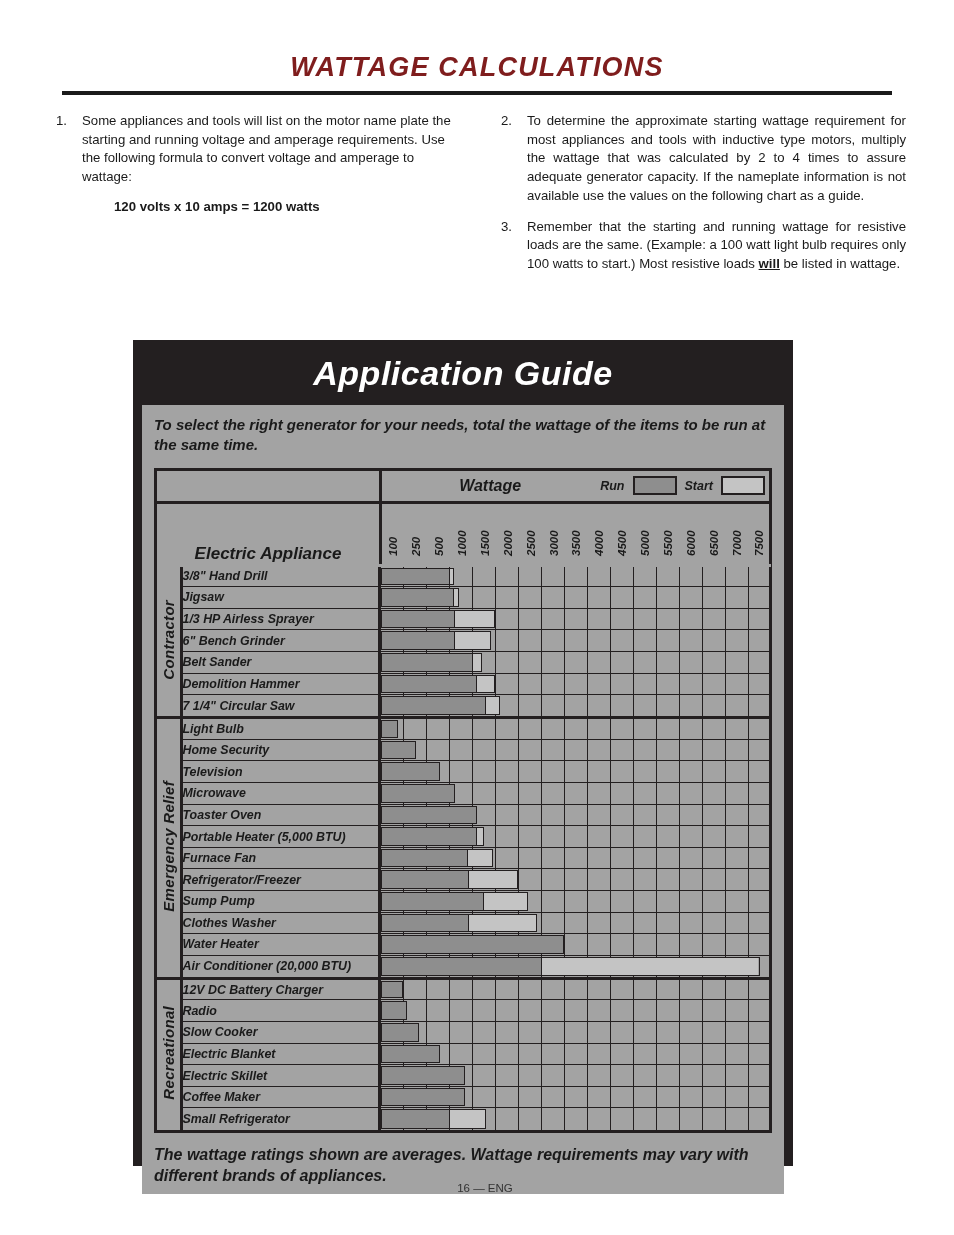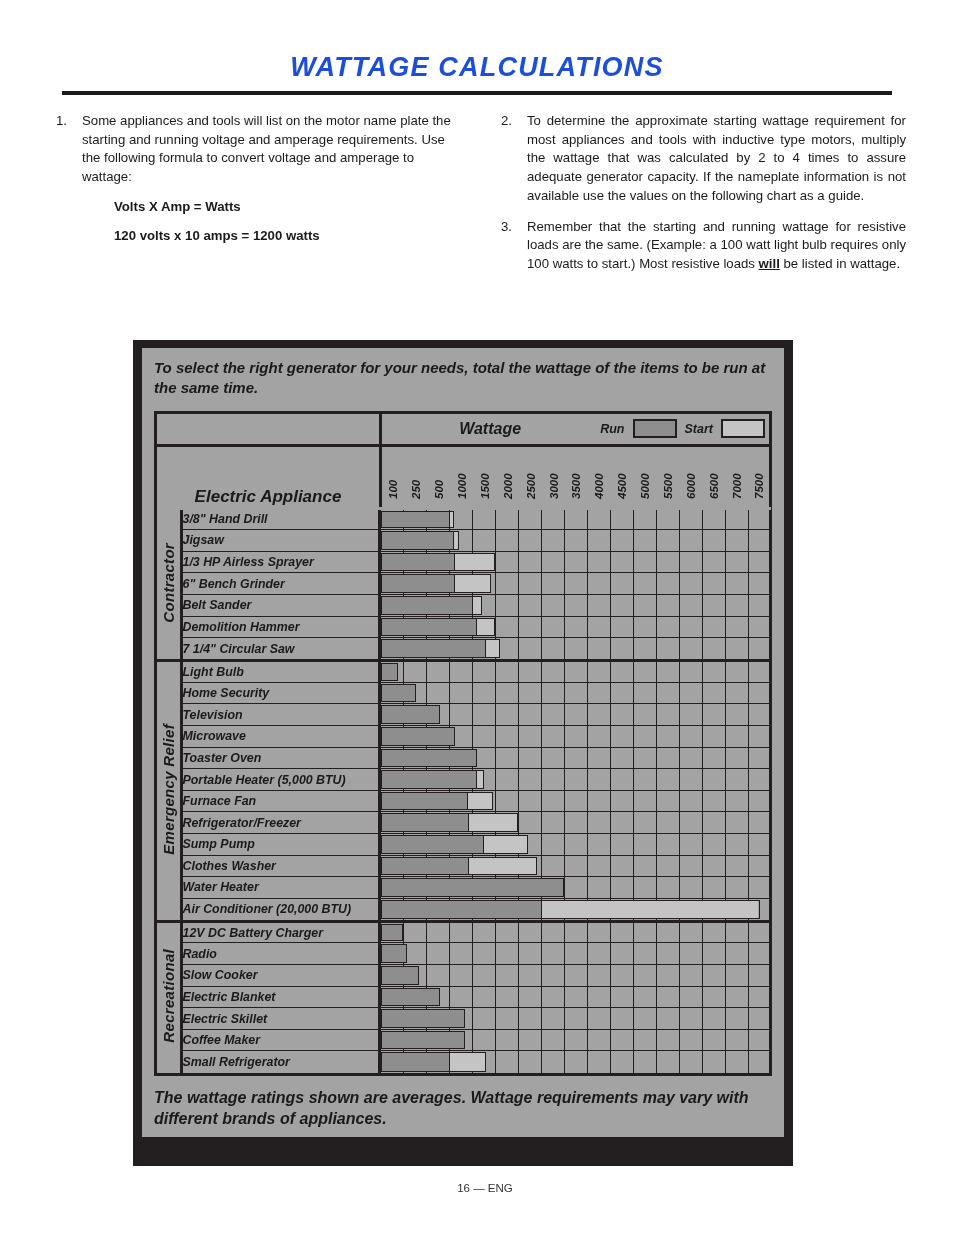--- a/index.html
+++ b/index.html
@@ -14,21 +14,21 @@
   }
 
   
   .page-title {
     text-align: center;
     font-size: 27px;
     font-weight: bold;
     font-style: italic;
     letter-spacing: 1.2px;
     margin: 52px 0 0 0;
-    color: #1d4ed8;
+    color: #7f1d1d;
   }
   .title-rule {
     height: 4px; background:#1a1a1a;
     margin: 8px 62px 0 62px;
   }
 
   
   .cols {
     position: absolute;
     left: 52px; top: 112px; width: 854px;
@@ -203,38 +203,38 @@
 
 <div class="cols">
 
   <div class="col">
 
     <div class="li">
       <span class="num">1.</span>
       <span class="txt">Some appliances and tools will list on the motor name plate the starting and running voltage and amperage requirements. Use the following formula to convert voltage and amperage to wattage:</span>
     </div>
 
-    <div class="formula">Volts X Amp = Watts</div>
     <div class="formula">120 volts x 10 amps = 1200 watts</div>
   </div>
 
   <div class="col-right">
     <div class="li">
       <span class="num">2.</span>
       <span class="txt justify">To determine the approximate starting wattage requirement for most appliances and tools with inductive type motors, multiply the wattage that was calculated by 2 to 4 times to assure adequate generator capacity. If the nameplate information is not available use the values on the following chart as a guide.</span>
     </div>
 
     <div class="li">
       <span class="num">3.</span>
       <span class="txt justify"><span>Remember that the starting and running wattage for resistive loads are the same. (</span><b class="inl">Example:</b><span> a 100 watt light bulb requires only 100 watts to start.)  Most resistive loads </span><u class="inl">will</u><span> be listed in wattage.</span></span>
     </div>
   </div>
 </div>
 
 <div class="guide">
+  <div class="guide-title">Application Guide</div>
 
   <div class="guide-inner">
     <div class="guide-sub">To select the right generator for your needs, total the wattage of the items to be run at the same time.</div>
 
     <div class="chart">
       <table class="ct">
         <colgroup>
           <col class="lbl-side">
             <col class="lbl-name">
             <col class="grid-cell">

